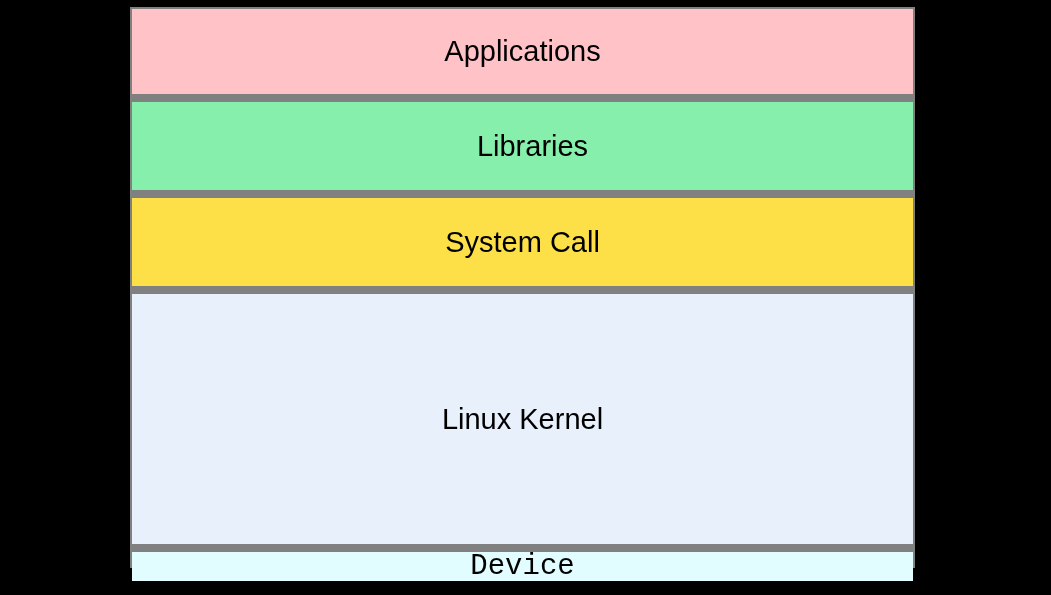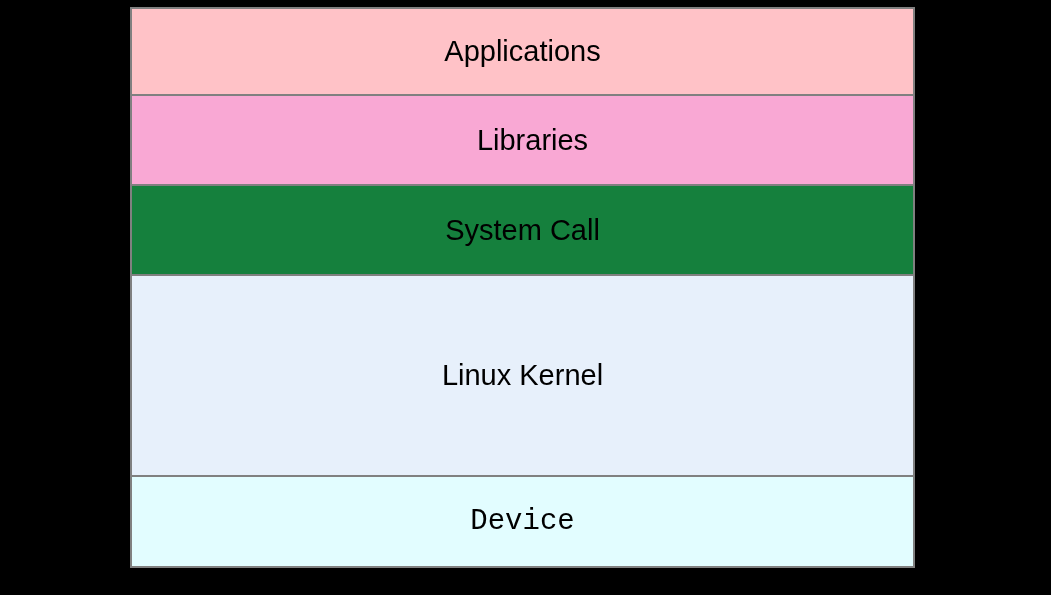--- a/index.html
+++ b/index.html
@@ -21,55 +21,55 @@
     position: absolute;
     left: 130px;
     top: 7px;
     width: 785px;
     height: 561px;
     box-sizing: border-box;
     background: #808080; 
     padding: 2px;
     display: flex;
     flex-direction: column;
-    gap: 2px;
+    gap: 8px;
   }
   .layer {
     display: flex;
     align-items: center;
     justify-content: center;
     flex-shrink: 0;
   }
   .layer-label {
     color: #000000;
     font-size: 29px;
     line-height: 1;
     white-space: nowrap;
   }
   .h-applications { height: 85px; }
   .h-libraries    { height: 88px; }
   .h-systemcall   { height: 88px; }
-  .h-kernel       { height: 199px; text-align: right; }
+  .h-kernel       { height: 250px; text-align: right; }
   .h-device       { flex: 1 1 auto; }
 </style>
 </head>
 <body>
 
 <div class="stage">
   <div class="stack">
 
     <div class="layer h-applications" style="background-color: rgb(255, 194, 199);">
       <span class="layer-label">Applications</span>
     </div>
 
-    <div class="layer h-libraries" style="background-color: #f9a8d4; padding-left: 20px;">
+    <div class="layer h-libraries" style="background-color: #86efac; padding-left: 20px;">
       <span class="layer-label">Libraries</span>
     </div>
 
-    <div class="layer h-systemcall" style="background-color: #15803d;">
+    <div class="layer h-systemcall" style="background-color: #fde047;">
       <span class="layer-label">System Call</span>
     </div>
 
     <div class="layer h-kernel" style="background-color: rgb(231, 240, 251);">
       <span class="layer-label">Linux Kernel</span>
     </div>
 
     <div class="layer h-device" style="background-color: rgb(226, 253, 255); font-family: Liberation Mono, monospace;">
       <span class="layer-label">Device</span>
     </div>

